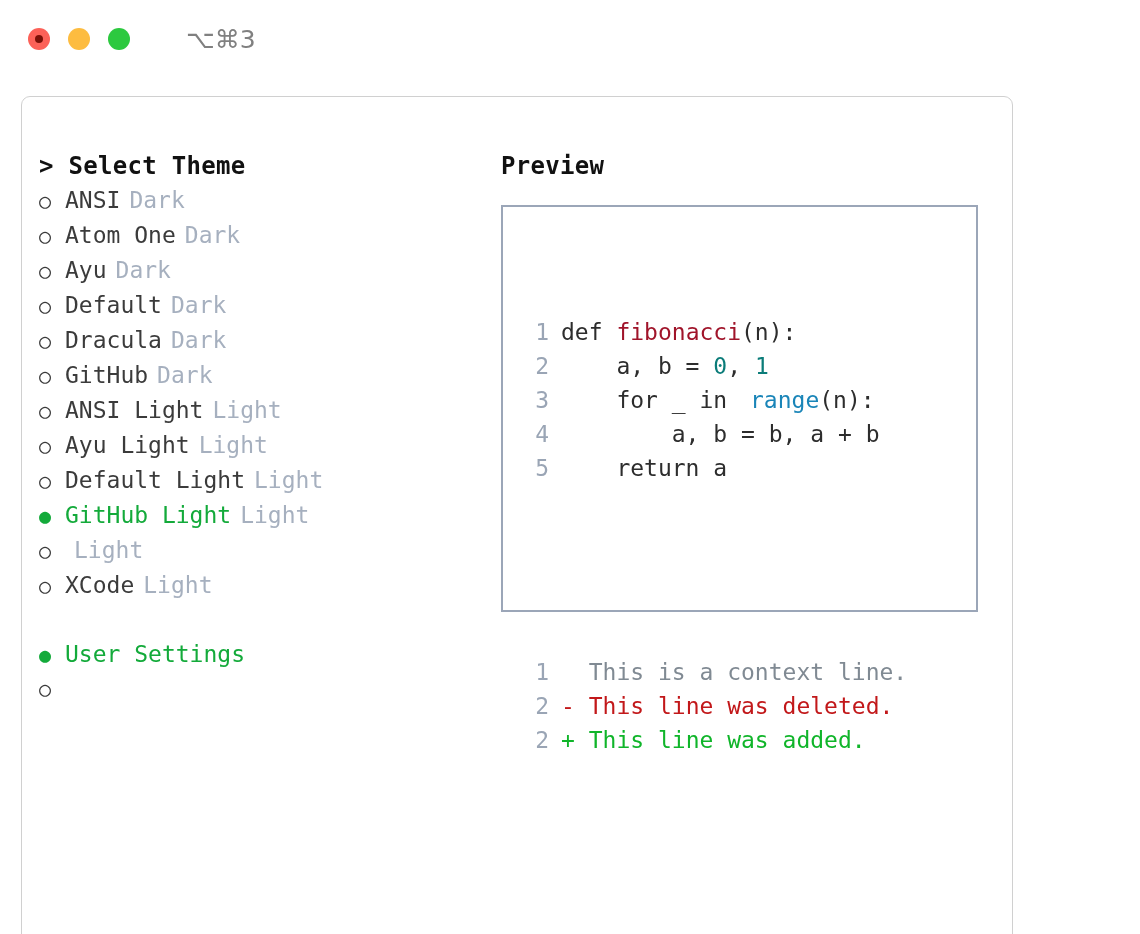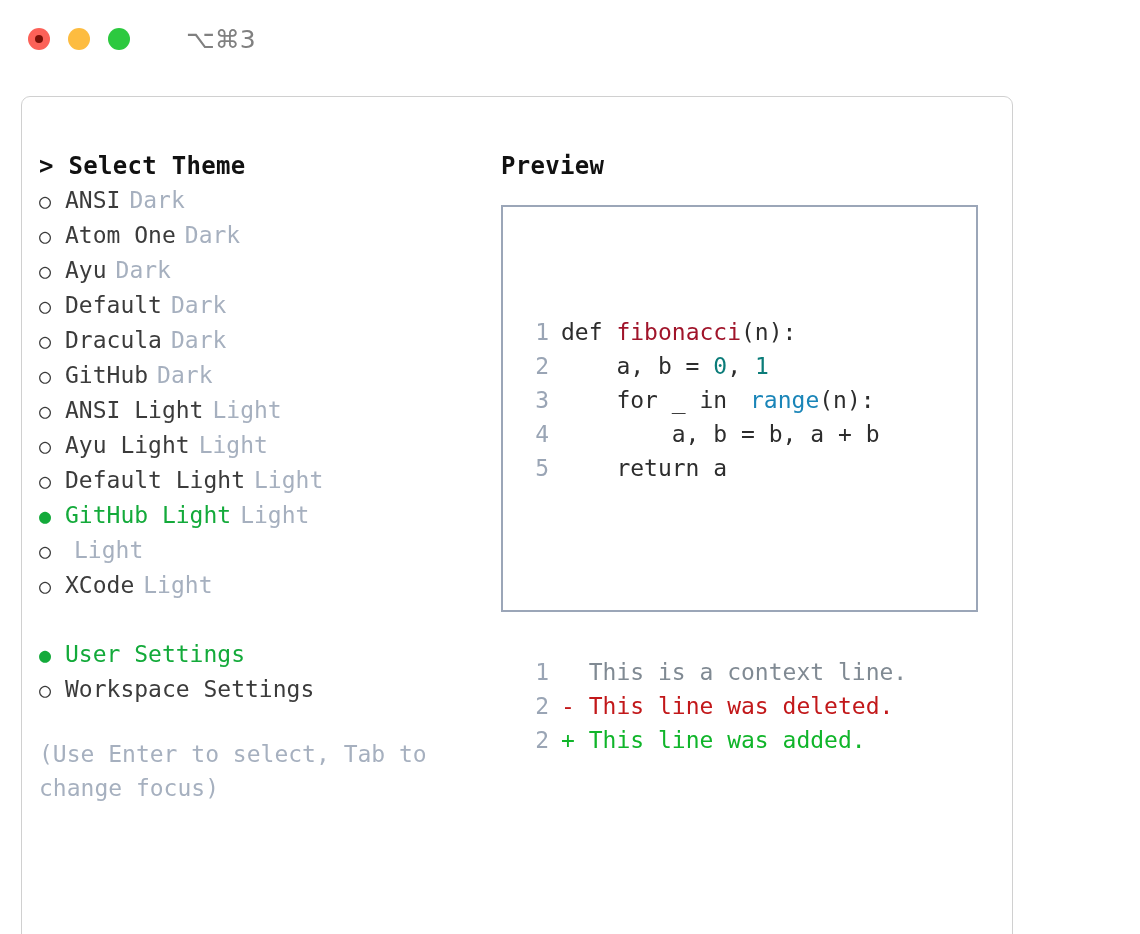--- a/index.html
+++ b/index.html
@@ -241,26 +241,25 @@
             <div class="theme-row selected"><span class="bullet sel">●</span><span class="theme-name">GitHub Light</span><span class="theme-cat">Light</span></div>
             <div class="theme-row"><span class="bullet">○</span><span class="theme-cat">Light</span></div>
             <div class="theme-row"><span class="bullet">○</span><span class="theme-name">XCode</span><span class="theme-cat">Light</span></div>
           </div>
 
         <div class="spacer-row"></div>
 
 
         <div id="apply-list">
             <div class="theme-row selected"><span class="bullet sel">●</span><span class="theme-name">User Settings</span></div>
-            <div class="theme-row"><span class="bullet">○</span><span class="theme-name">Workspace Settings</span></div>
+            <div class="theme-row"><span class="bullet">○</span></div>
           </div>
 
         <div class="spacer-row-sm"></div>
 
-        <div class="hint">(Use Enter to select, Tab to change focus)</div>
       </div>
 
       <div class="right-col">
         <div class="preview-title">Preview</div>
 
         <div class="preview-box">
           <div class="code">
             <div id="code-lines"><div class="code-line"><span class="ln">1</span><span><span class="tok-def">def </span><span class="tok-fn">fibonacci</span><span class="tok-punct">(n):</span></span></div><div class="code-line"><span class="ln">2</span><span><span class="code-text">    a, b = </span><span class="tok-num">0</span><span class="code-text">, </span><span class="tok-num">1</span></span></div><div class="code-line"><span class="ln">3</span><span><span class="code-text">    for _ in </span><span class="tok-builtin">range</span><span class="tok-punct">(n):</span></span></div><div class="code-line"><span class="ln">4</span><span><span class="code-text">        a, b = b, a + b</span></span></div><div class="code-line"><span class="ln">5</span><span><span class="code-text">    return a</span></span></div></div>
             <div class="gap-line"></div>
             <div id="diff-lines"><div class="code-line"><span class="ln">1</span><span class="diff-ctx">  </span><span class="diff-ctx">This is a context line.</span></div><div class="code-line"><span class="ln">2</span><span class="diff-del">- </span><span class="diff-del">This line was deleted.</span></div><div class="code-line"><span class="ln">2</span><span class="diff-add">+ </span><span class="diff-add">This line was added.</span></div></div>

